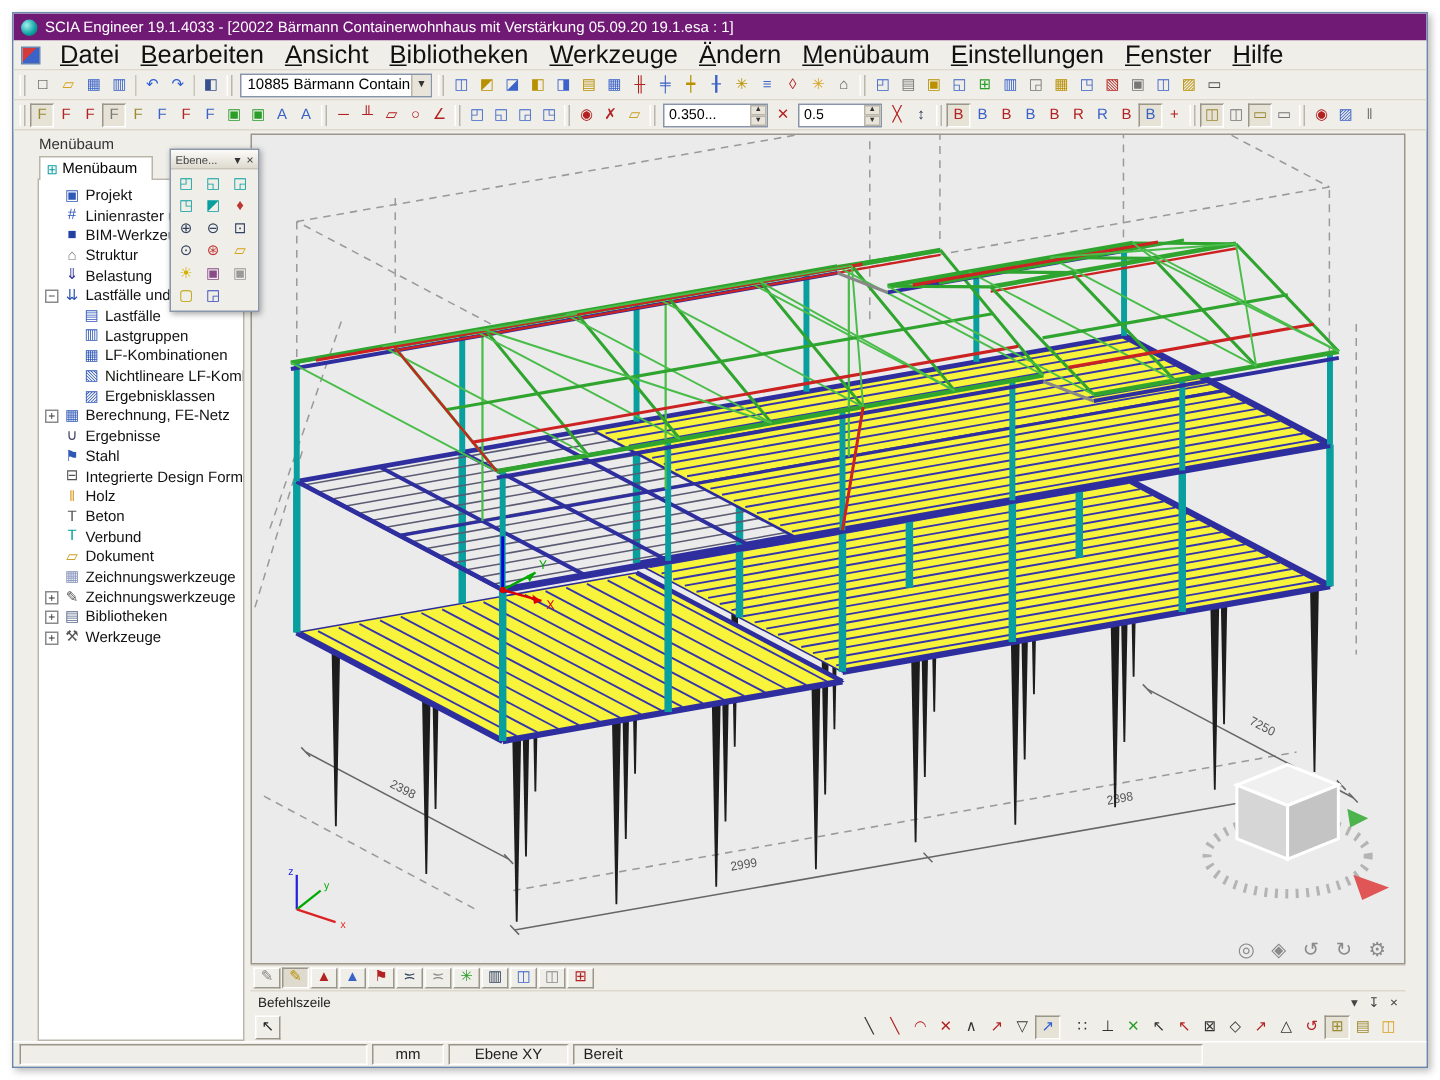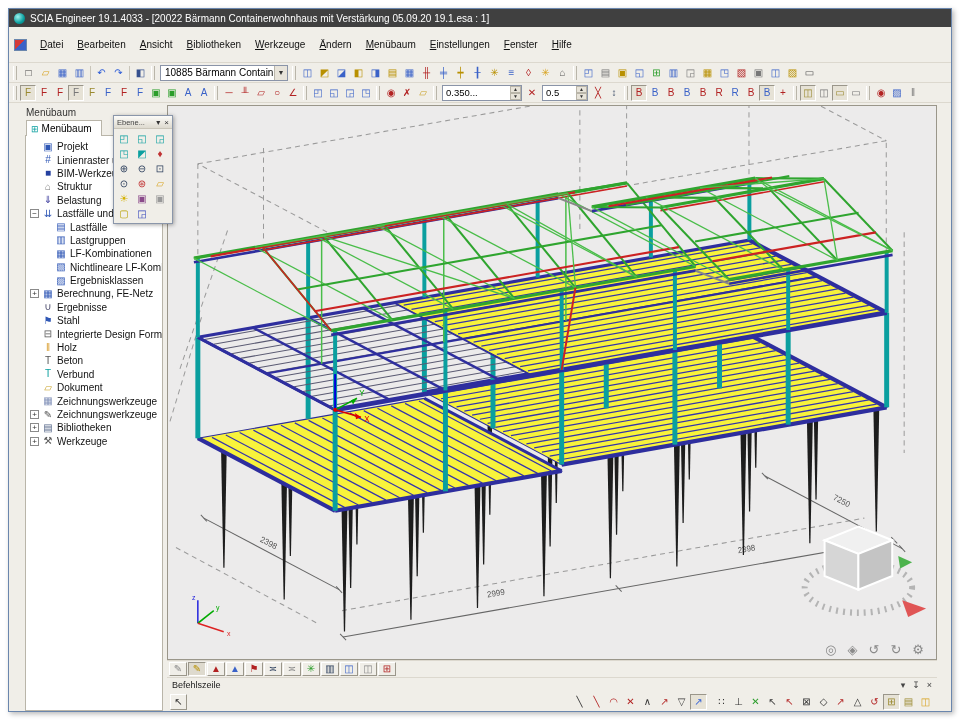--- a/index.html
+++ b/index.html
@@ -1,23 +1,23 @@
 <!DOCTYPE html>
 <html><head>
 <meta charset="utf-8">
 <style>
   *{box-sizing:border-box;margin:0;padding:0;}
   html,body{width:960px;height:720px;background:#fff;font-family:"Liberation Sans",sans-serif;overflow:hidden;}
   .win{position:absolute;left:8px;top:8px;width:944px;height:704px;background:#f0eee8;border:1px solid #6a86ad;box-shadow:2px 2px 5px rgba(0,0,0,.28);display:flex;flex-direction:column;overflow:hidden;}
   
-  .titlebar{height:18px;background:#404040;color:#fff;display:flex;align-items:center;padding:0 5px;font-size:10px;gap:5px;flex:none;}
+  .titlebar{height:18px;background:#701a75;color:#fff;display:flex;align-items:center;padding:0 5px;font-size:10px;gap:5px;flex:none;}
   .logo{width:11px;height:11px;border-radius:50%;background:radial-gradient(circle at 35% 35%,#9ff2ee,#0a9f9f 60%,#056a6a);flex:none;}
   .titletext{white-space:nowrap;overflow:hidden;}
   
-  .menubar{height:36px;display:flex;align-items:center;padding:0 3px;background:#f0eee8;border-bottom:1px solid #dcd8ce;font-size:10px;color:#111;flex:none;}
+  .menubar{height:20px;display:flex;align-items:center;padding:0 3px;background:#f0eee8;border-bottom:1px solid #dcd8ce;font-size:17px;color:#111;flex:none;}
   .mdi-icon{width:13px;height:12px;border:1px solid #6a86ad;background:linear-gradient(135deg,#d43a3a 0 45%,#3a62c8 45% 100%);margin:0 6px 0 2px;flex:none;}
   .menu-item{display:inline-block;padding:2px 7px;cursor:default;}
   .menu-item::first-letter{text-decoration:underline;}
   
   .toolbar{height:20px;display:flex;align-items:center;padding:0 2px;background:#f0eee8;border-bottom:1px solid #dcd8ce;flex:none;white-space:nowrap;}
   .grip{width:4px;height:14px;margin:0 3px 0 2px;border-left:1px solid #fff;border-right:1px solid #b9b5a9;flex:none;}
   .sep{width:1px;height:14px;background:#c9c5b9;margin:0 2px;flex:none;}
   .tbi{width:17px;height:16px;display:inline-flex;align-items:center;justify-content:center;border:1px solid transparent;flex:none;cursor:default;}
   .toolbar2 .tbi{width:16px;}
   .tbi .glyph{font-size:10px;line-height:1;}
@@ -297,33 +297,33 @@
           <span class="glyph" style="color: rgb(178, 34, 34);">◉</span>
         </span>
         <span class="tbi">
           <span class="glyph" style="color: rgb(178, 34, 34);">✗</span>
         </span>
         <span class="tbi">
           <span class="glyph" style="color: rgb(201, 162, 39);">▱</span>
         </span>
       </span>
     <span class="grip"></span>
-    <span class="spin" style="width:80px">
+    <span class="spin" style="width:70px">
       <span class="val">0.350...</span>
       <span class="updown">
           <span>▲</span>
           <span>▼</span>
         </span>
     </span>
     <span style="display:flex;align-items:center">
         <span class="tbi">
           <span class="glyph" style="color: rgb(178, 34, 34);">✕</span>
         </span>
       </span>
-    <span class="spin" style="width:46px">
+    <span class="spin" style="width:56px">
       <span class="val">0.5</span>
       <span class="updown">
           <span>▲</span>
           <span>▼</span>
         </span>
     </span>
     <span style="display:flex;align-items:center">
         <span class="tbi">
           <span class="glyph" style="color: rgb(178, 34, 34);">╳</span>
         </span>
@@ -979,14 +979,21 @@
             <span class="glyph" style="color: rgb(184, 161, 0);">▢</span>
           </span>
           <span class="tbi">
             <span class="glyph" style="color: rgb(51, 68, 187);">◲</span>
           </span>
         </div>
     </div>
 
   </div>
 
+  <div class="statusbar">
+    <span class="cell empty"></span>
+    <span class="cell unit">mm</span>
+    <span class="cell plane">Ebene XY</span>
+    <span class="cell state">Bereit</span>
+    <span class="cell fill"></span>
+  </div>
 
 </div>
 
 </body></html>

